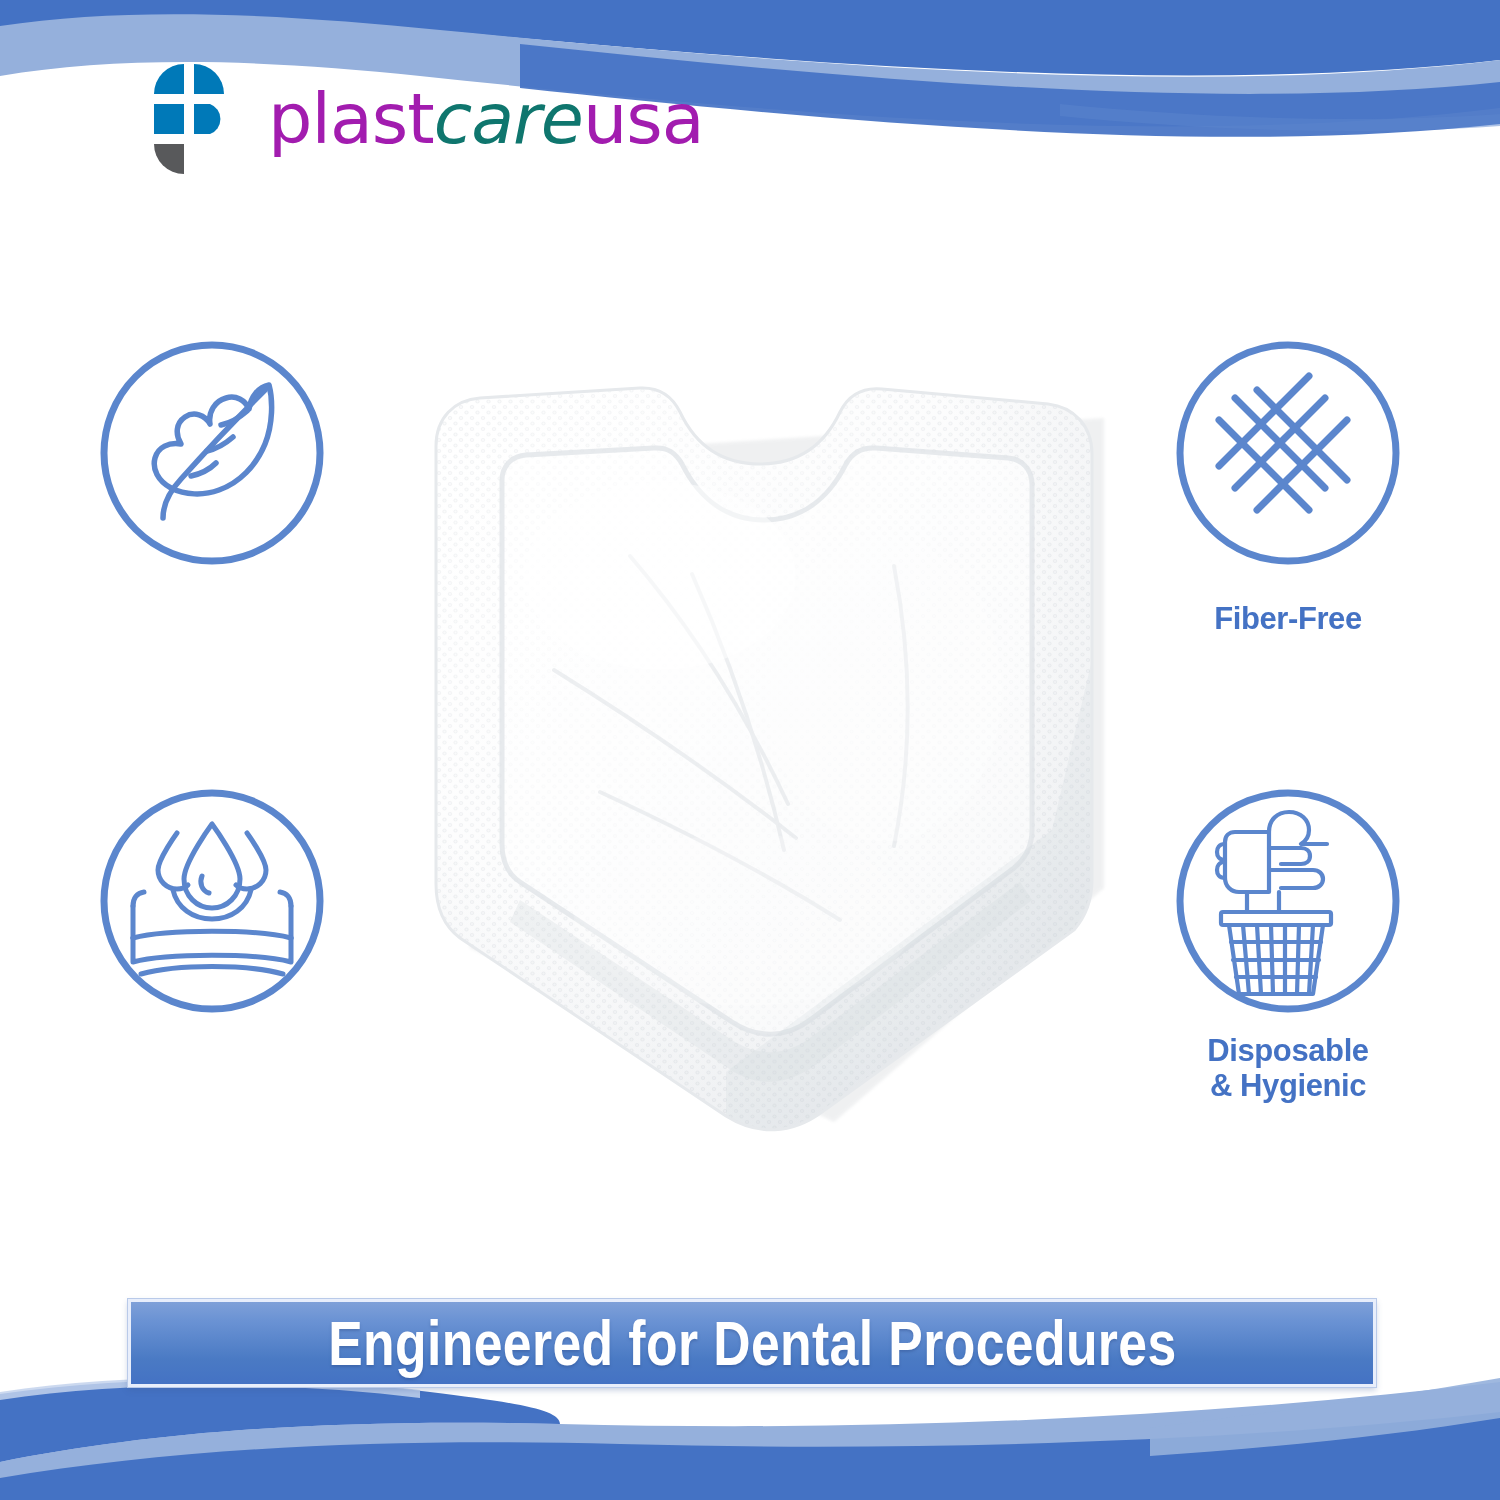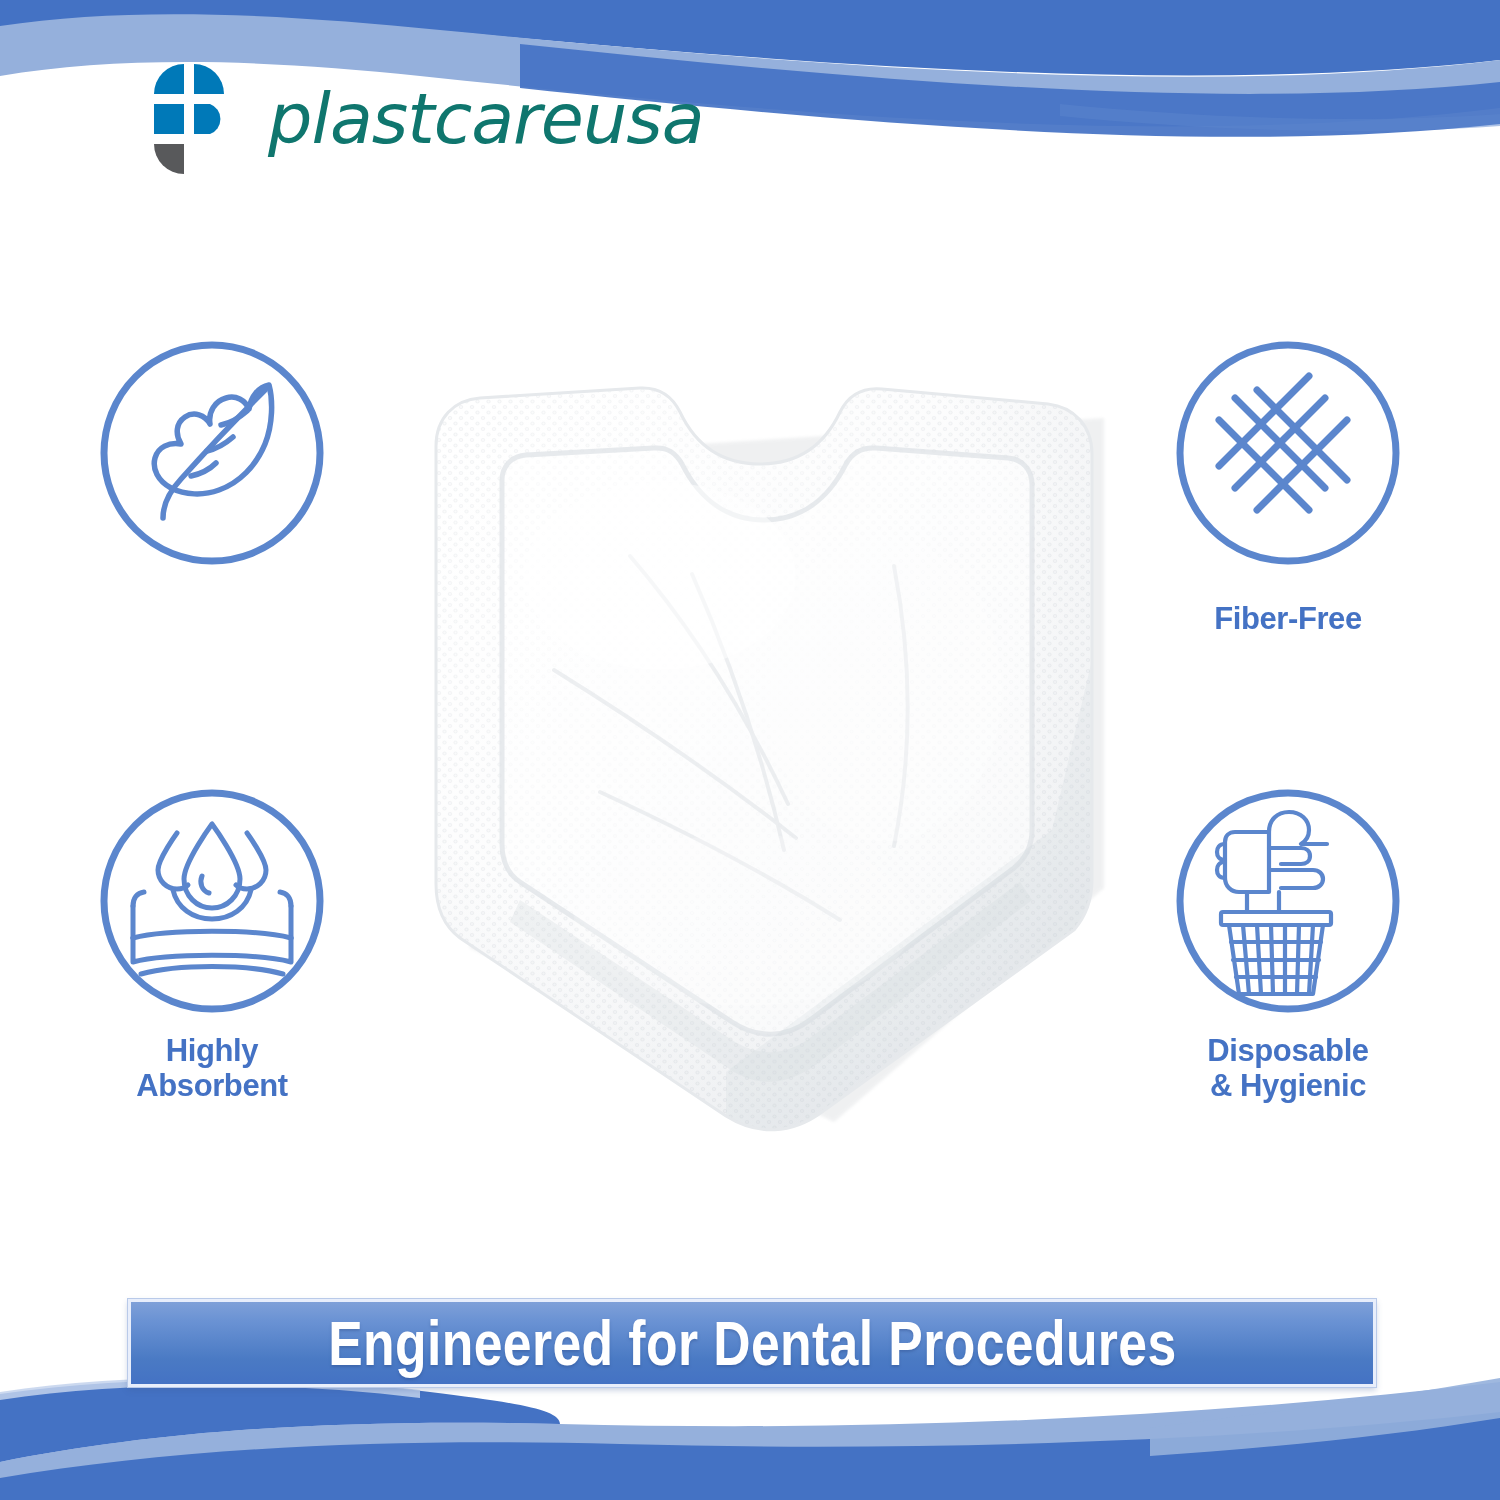--- a/index.html
+++ b/index.html
@@ -20,21 +20,21 @@
   .logo-row {
     position:absolute; left:150px; top:60px;
     display:flex; align-items:center; gap:40px; z-index:5;
   }
   .logo-mark { width:78px; height:118px; flex:0 0 auto; }
   .logo-word {
     font-size:70px; font-weight:400; letter-spacing:-1px;
     line-height:1; white-space:nowrap;
     font-family:"DejaVu Sans", sans-serif;
   }
-  .logo-word .seg-dark  { color:#0f766e;font-style:italic; }
+  .logo-word .seg-dark  { color:#a21caf; }
   .logo-word .seg-blue  { color:#0f766e;font-style:italic; }
 
   
   .feature {
     position:absolute; z-index:5;
     display:flex; flex-direction:column; align-items:center;
     width:300px;
   }
   .feature .circle { width:230px; height:230px; display:block; }
   .feature .f-label {
@@ -161,22 +161,20 @@
       <path d="M194,120 C194,112 190,107 183,106"></path>
       <path d="M36,120 L36,152"></path>
       <path d="M194,120 L194,152"></path>
 
       <path d="M36,152 C70,143 160,143 194,152"></path>
       <path d="M36,152 L36,176 C70,167 160,167 194,176 L194,152"></path>
 
       <path d="M44,188 C80,178 150,178 186,188"></path>
     </g>
   </svg>
-  <div class="f-label">Highly
-Absorbent</div>
 </div>
 
 <div class="feature" id="feat-fiber">
   <svg class="circle" viewBox="0 0 230 230" aria-hidden="true">
     <circle cx="115" cy="115" r="108" fill="none" stroke="#5b86cd" stroke-width="7"></circle>
     <g stroke="#5b86cd" stroke-width="7" stroke-linecap="round">
 
       <line x1="62" y1="60" x2="152" y2="150"></line>
       <line x1="84" y1="52" x2="174" y2="142"></line>
       <line x1="46" y1="82" x2="136" y2="172"></line>

